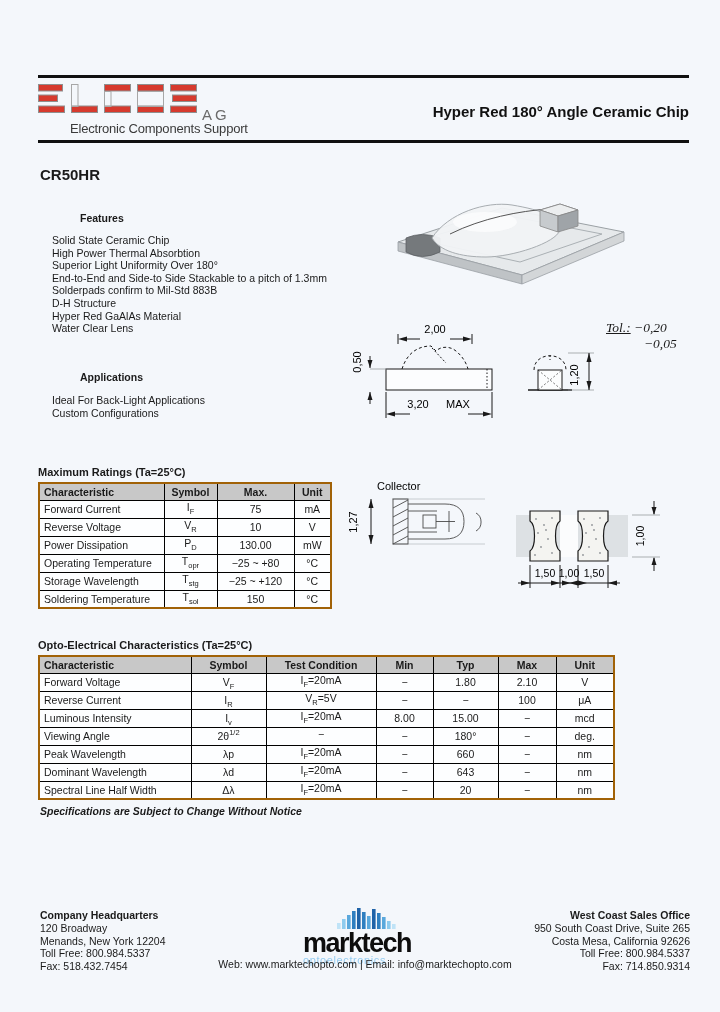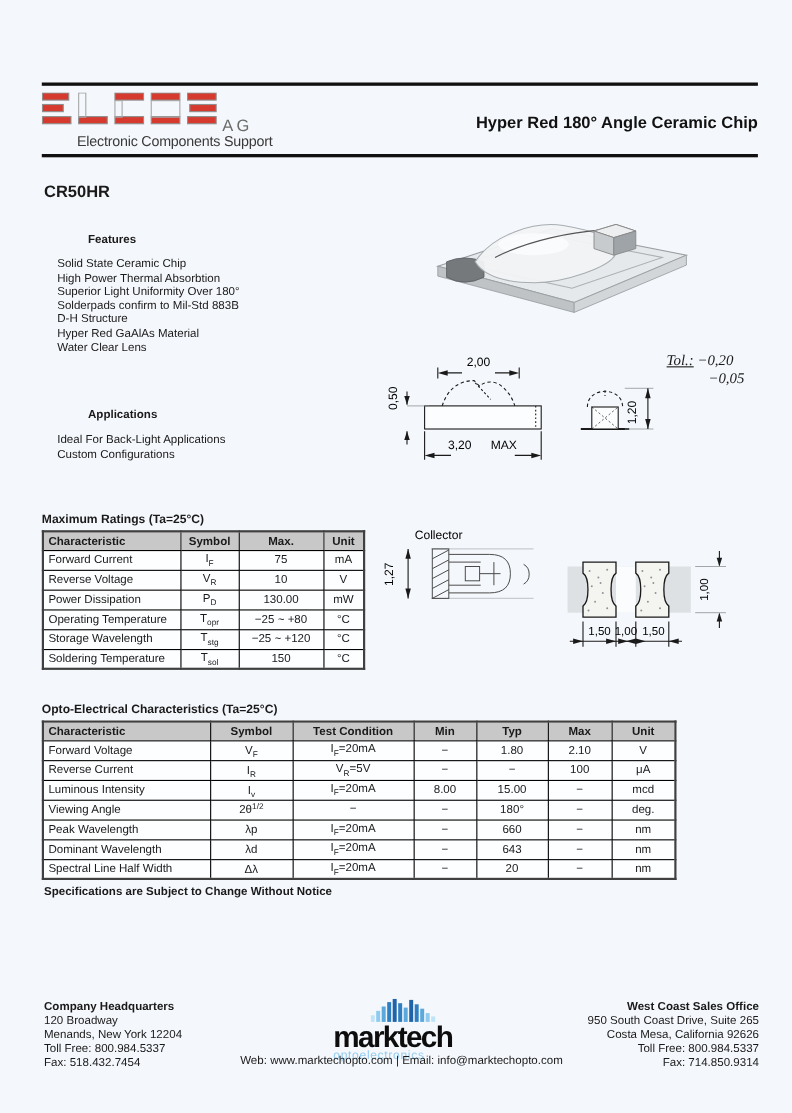--- a/index.html
+++ b/index.html
@@ -18,21 +18,21 @@
   .doc-title { font-size:15px; font-weight:bold; color:#111;margin-left:10px; }
   .part-number { font-size:15px; font-weight:bold; }
 
   
   .sec-head { font-size:10.5px; font-weight:bold;padding-left:28px; }
   .plainlist { list-style:none; font-size:10.5px; }
   .plainlist li { line-height:12.6px; white-space:nowrap; }
 
   
   .tbl-title { font-size:11px; font-weight:bold; }
-  table.data { border-collapse:collapse; border:2px solid #404040; table-layout:fixed; background:#fdfeff; }
+  table.data { border-collapse:collapse; border:2px solid #a16207; table-layout:fixed; background:#fdfeff; }
   table.data th, table.data td {
     border:1px solid #000; font-size:10.5px; padding:0 4px;
     text-align:center; overflow:hidden; white-space:nowrap;
   }
   table.data th { background:#c8c8c8; font-weight:bold; height:17px; }
   table.data td { height:18px; }
   table.data th.lft, table.data td.lft { text-align:left; }
   sub { font-size:7.5px; }
   sup { font-size:7.5px; }
 
@@ -92,20 +92,21 @@
   <div class="abs tagline" style="left:38px; top:121px;margin-left:32px;">Electronic Components Support</div>
   <div class="abs doc-title" style="right:31px; top:103px;">Hyper Red 180° Angle Ceramic Chip</div>
 
   <div class="abs part-number" style="left:40px; top:166px;">CR50HR</div>
 
   <div class="abs sec-head" style="left:52px; top:212px;">Features</div>
   <ul class="abs plainlist" style="left:52px; top:234px;">
     <li>Solid State Ceramic Chip</li>
     <li>High Power Thermal Absorbtion</li>
     <li>Superior Light Uniformity Over 180°</li>
+    <li>End-to-End and Side-to Side Stackable to a pitch of 1.3mm</li>
     <li>Solderpads confirm to Mil-Std 883B</li>
     <li>D-H Structure</li>
     <li>Hyper Red GaAlAs Material</li>
     <li>Water Clear Lens</li>
   </ul>
 
   <div class="abs sec-head" style="left:52px; top:371px;">Applications</div>
   <ul class="abs plainlist" style="left:52px; top:394px;">
     <li>Ideal For Back-Light Applications</li>
     <li>Custom Configurations</li>
@@ -408,21 +409,21 @@
       <td><span>Δλ</span><sub></sub><sup></sup></td>
       <td><span>I</span><sub>F</sub><span>=20mA</span></td>
       <td>−</td>
       <td>20</td>
       <td>−</td>
       <td>nm</td>
     </tr>
   </tbody>
     </table>
 
-  <div class="abs footnote" style="left:40px; top:805px;">Specifications are Subject to Change Without Notice</div>
+  <div class="abs footnote" style="left:40px; top:805px;font-style:italic;">Specifications are Subject to Change Without Notice</div>
 
   <div class="abs" style="left:40px; top:909px;">
     <div class="foot-head">Company Headquarters</div>
     <div class="foot-line">120 Broadway</div>
     <div class="foot-line">Menands, New York 12204</div>
     <div class="foot-line">Toll Free: 800.984.5337</div>
     <div class="foot-line">Fax: 518.432.7454</div>
   </div>
 
   <div class="abs" style="left:303px; top:908px; width:140px;">

